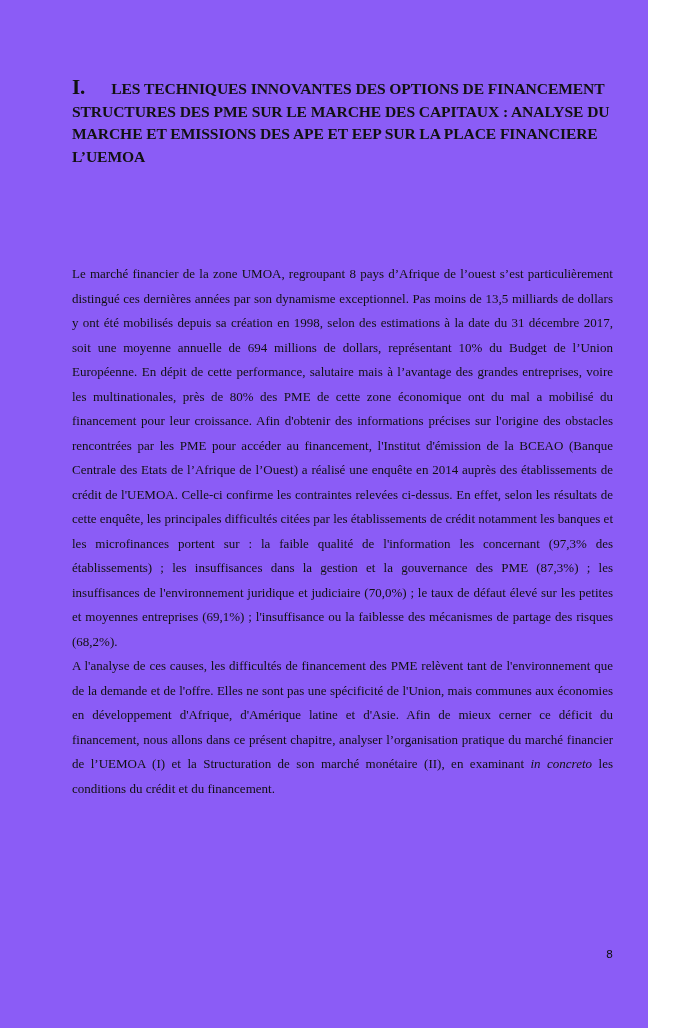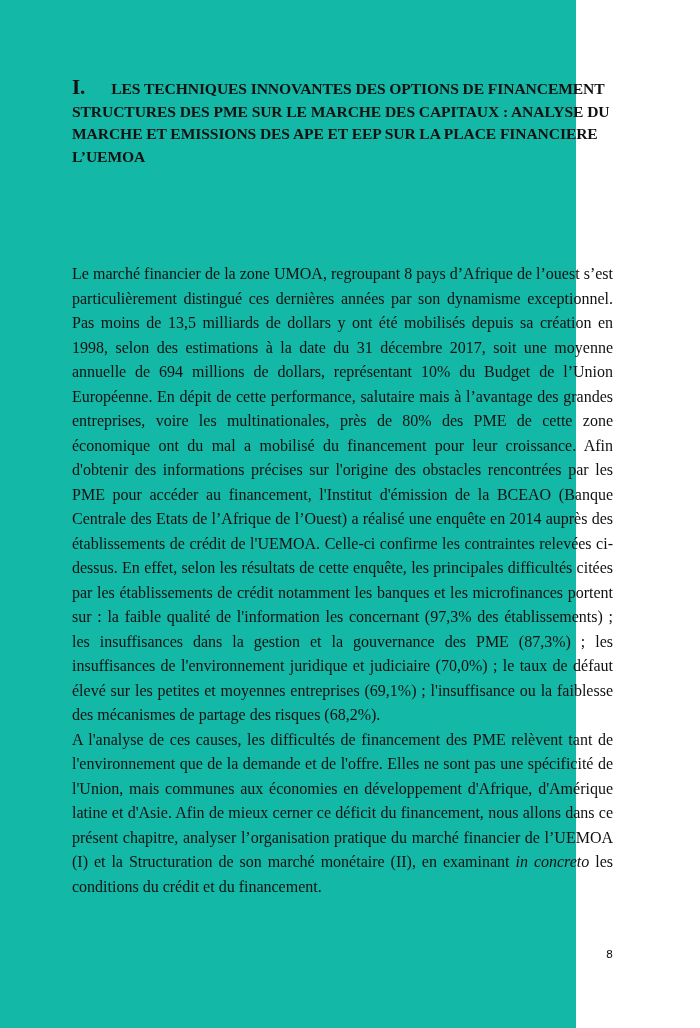--- a/index.html
+++ b/index.html
@@ -1,23 +1,23 @@
 <!DOCTYPE html>
 <html><head>
 <meta charset="utf-8">
 <style>
   html, body { margin: 0; padding: 0; background: #ffffff; }
   body { width: 700px; height: 1028px; position: relative; overflow: hidden; font-family: "Liberation Serif", serif; color: #111; }
-  .page { position: absolute; left: 0; top: 0; width: 576px; height: 1028px; background: #14b8a6; }
+  .page { position: absolute; left: 0; top: 0; width: 648px; height: 1028px; background: #8b5cf6; }
   .h1 { position: absolute; left: 72px; top: 76px; width: 560px; font-family: "Liberation Serif", serif; font-weight: bold; font-size: 15.6px; line-height: 22.5px; letter-spacing: -0.1px; }
   .h1 .num { font-size: 21px; margin-right: 26px; }
   .h2 { position: absolute; left: 105px; top: 200px; width: 520px; font-family: "Liberation Serif", serif; font-weight: bold; font-size: 20.5px; line-height: 25px; }
   .h2 .num { margin-right: 26px; }
   .h2 .line2 { display: block; padding-left: 0; }
-  .body { position: absolute; left: 72px; top: 262px; width: 541px; font-size: 16px; line-height: 24.5px; text-align: justify; }
+  .body { position: absolute; left: 72px; top: 262px; width: 541px; font-size: 13px; line-height: 24.5px; text-align: justify; }
   .body p { margin: 0; }
   .body b { font-weight: normal; }
   .pagenum { position: absolute; left: 606px; top: 948px; font-family: "DejaVu Sans", sans-serif; font-size: 11px; }
 </style>
 </head>
 <body>
 
 <div class="page">
   <div class="h1">
     <span class="num">I.</span><span>LES TECHNIQUES INNOVANTES DES OPTIONS DE FINANCEMENT STRUCTURES DES PME SUR LE MARCHE DES CAPITAUX : ANALYSE DU MARCHE ET EMISSIONS DES APE ET EEP SUR LA PLACE FINANCIERE L’UEMOA</span>

